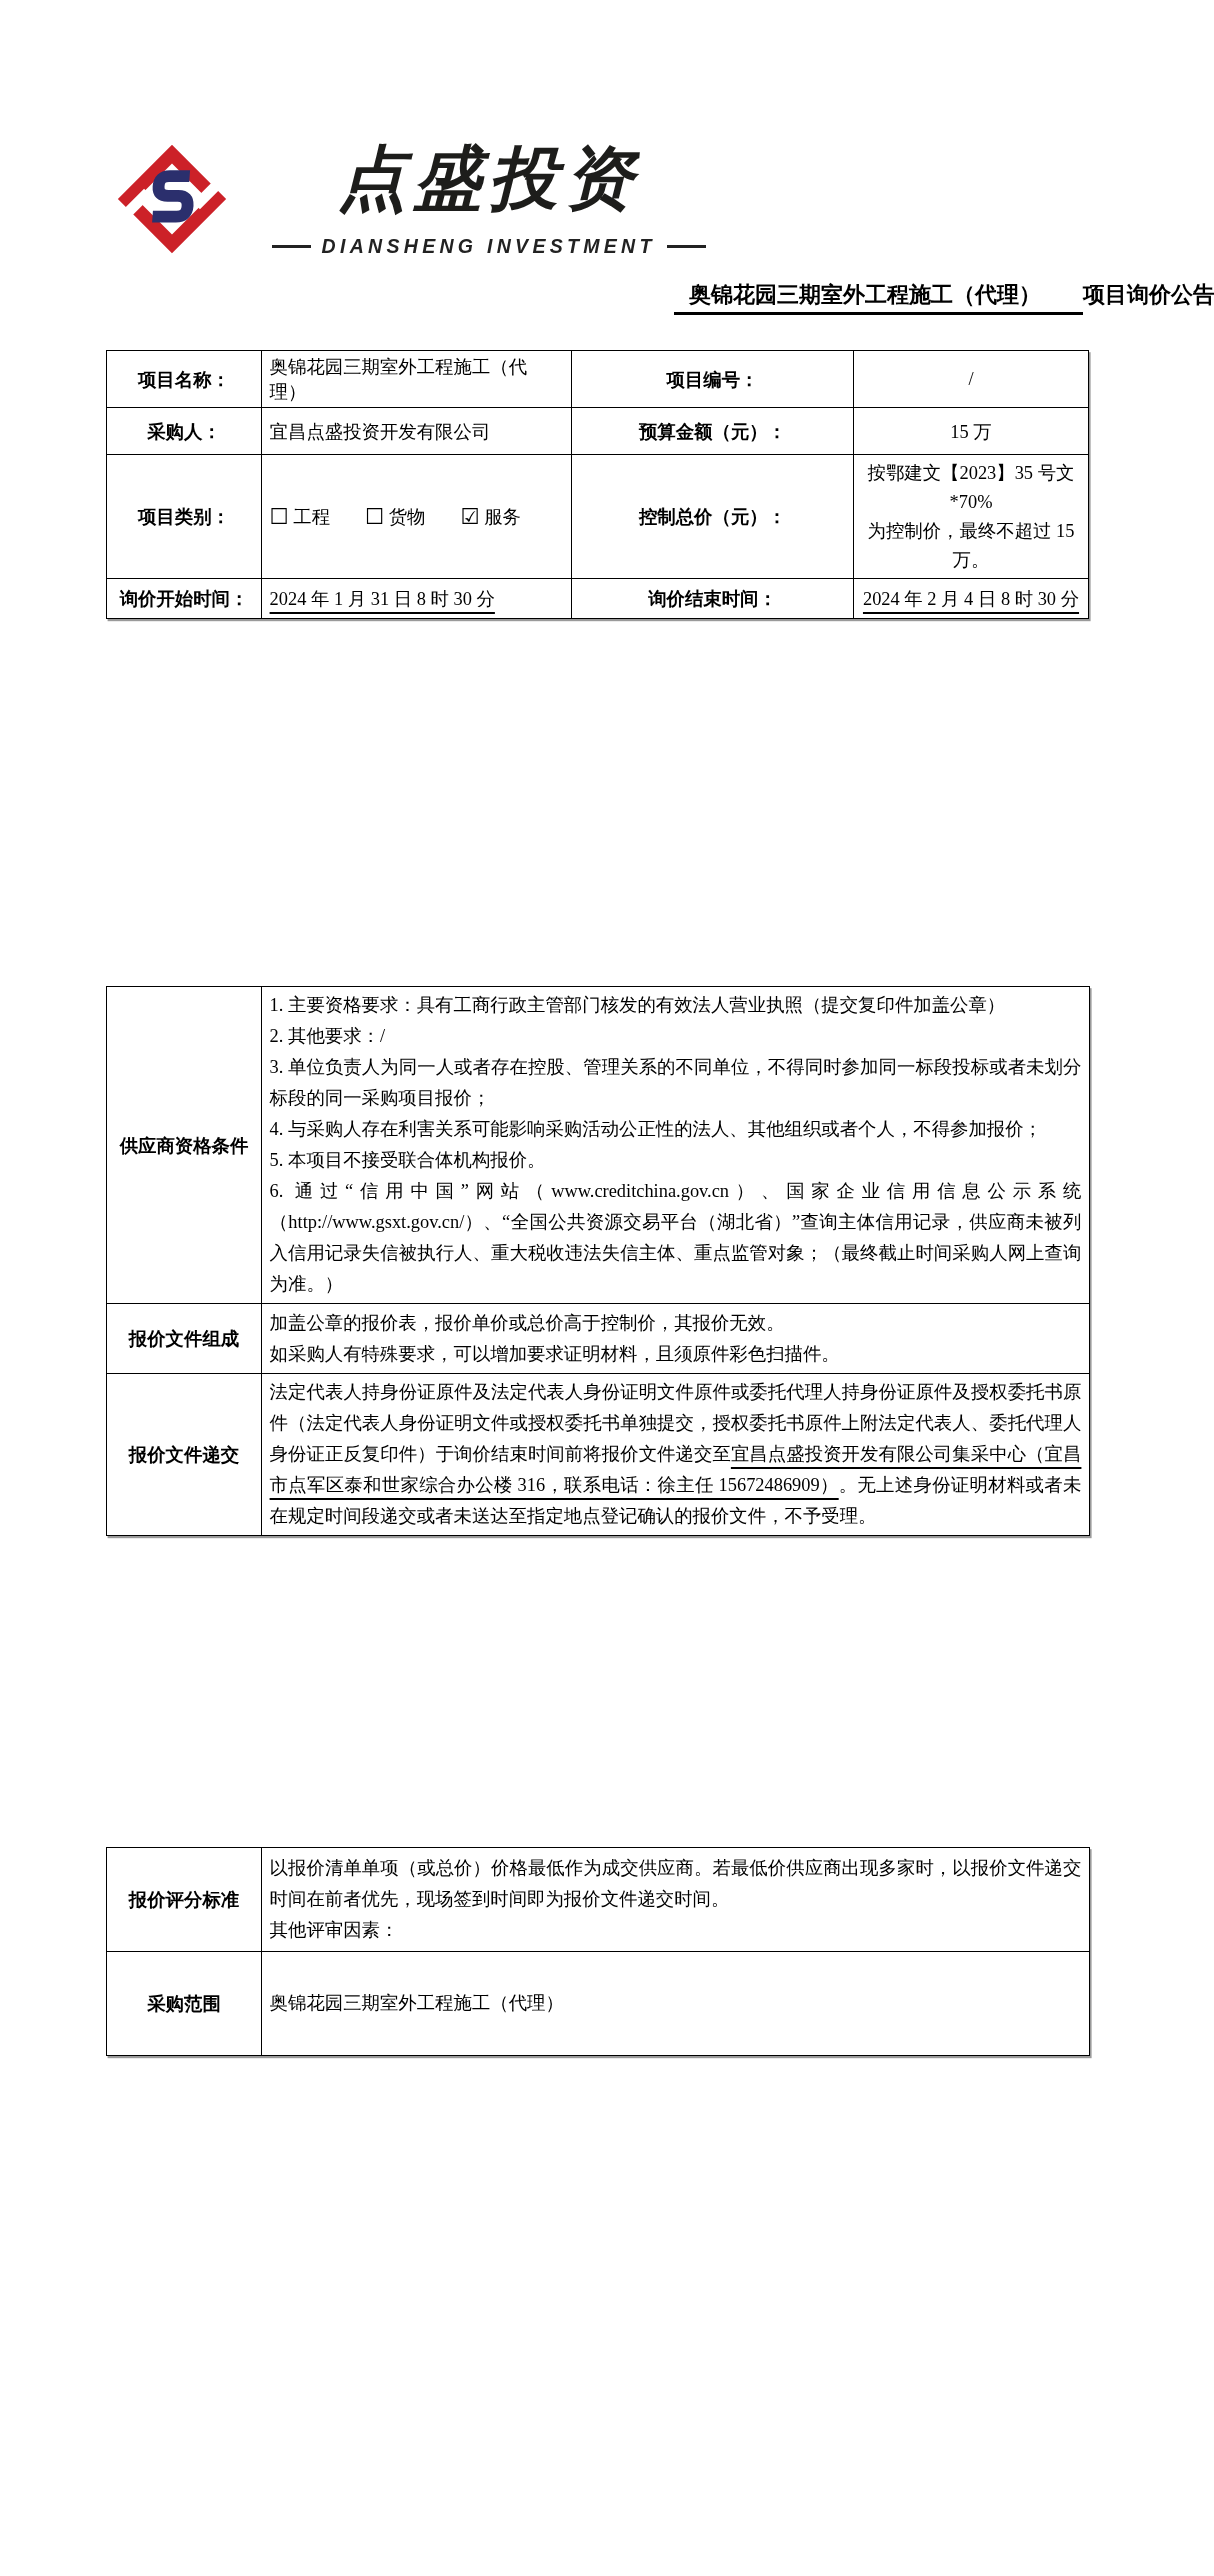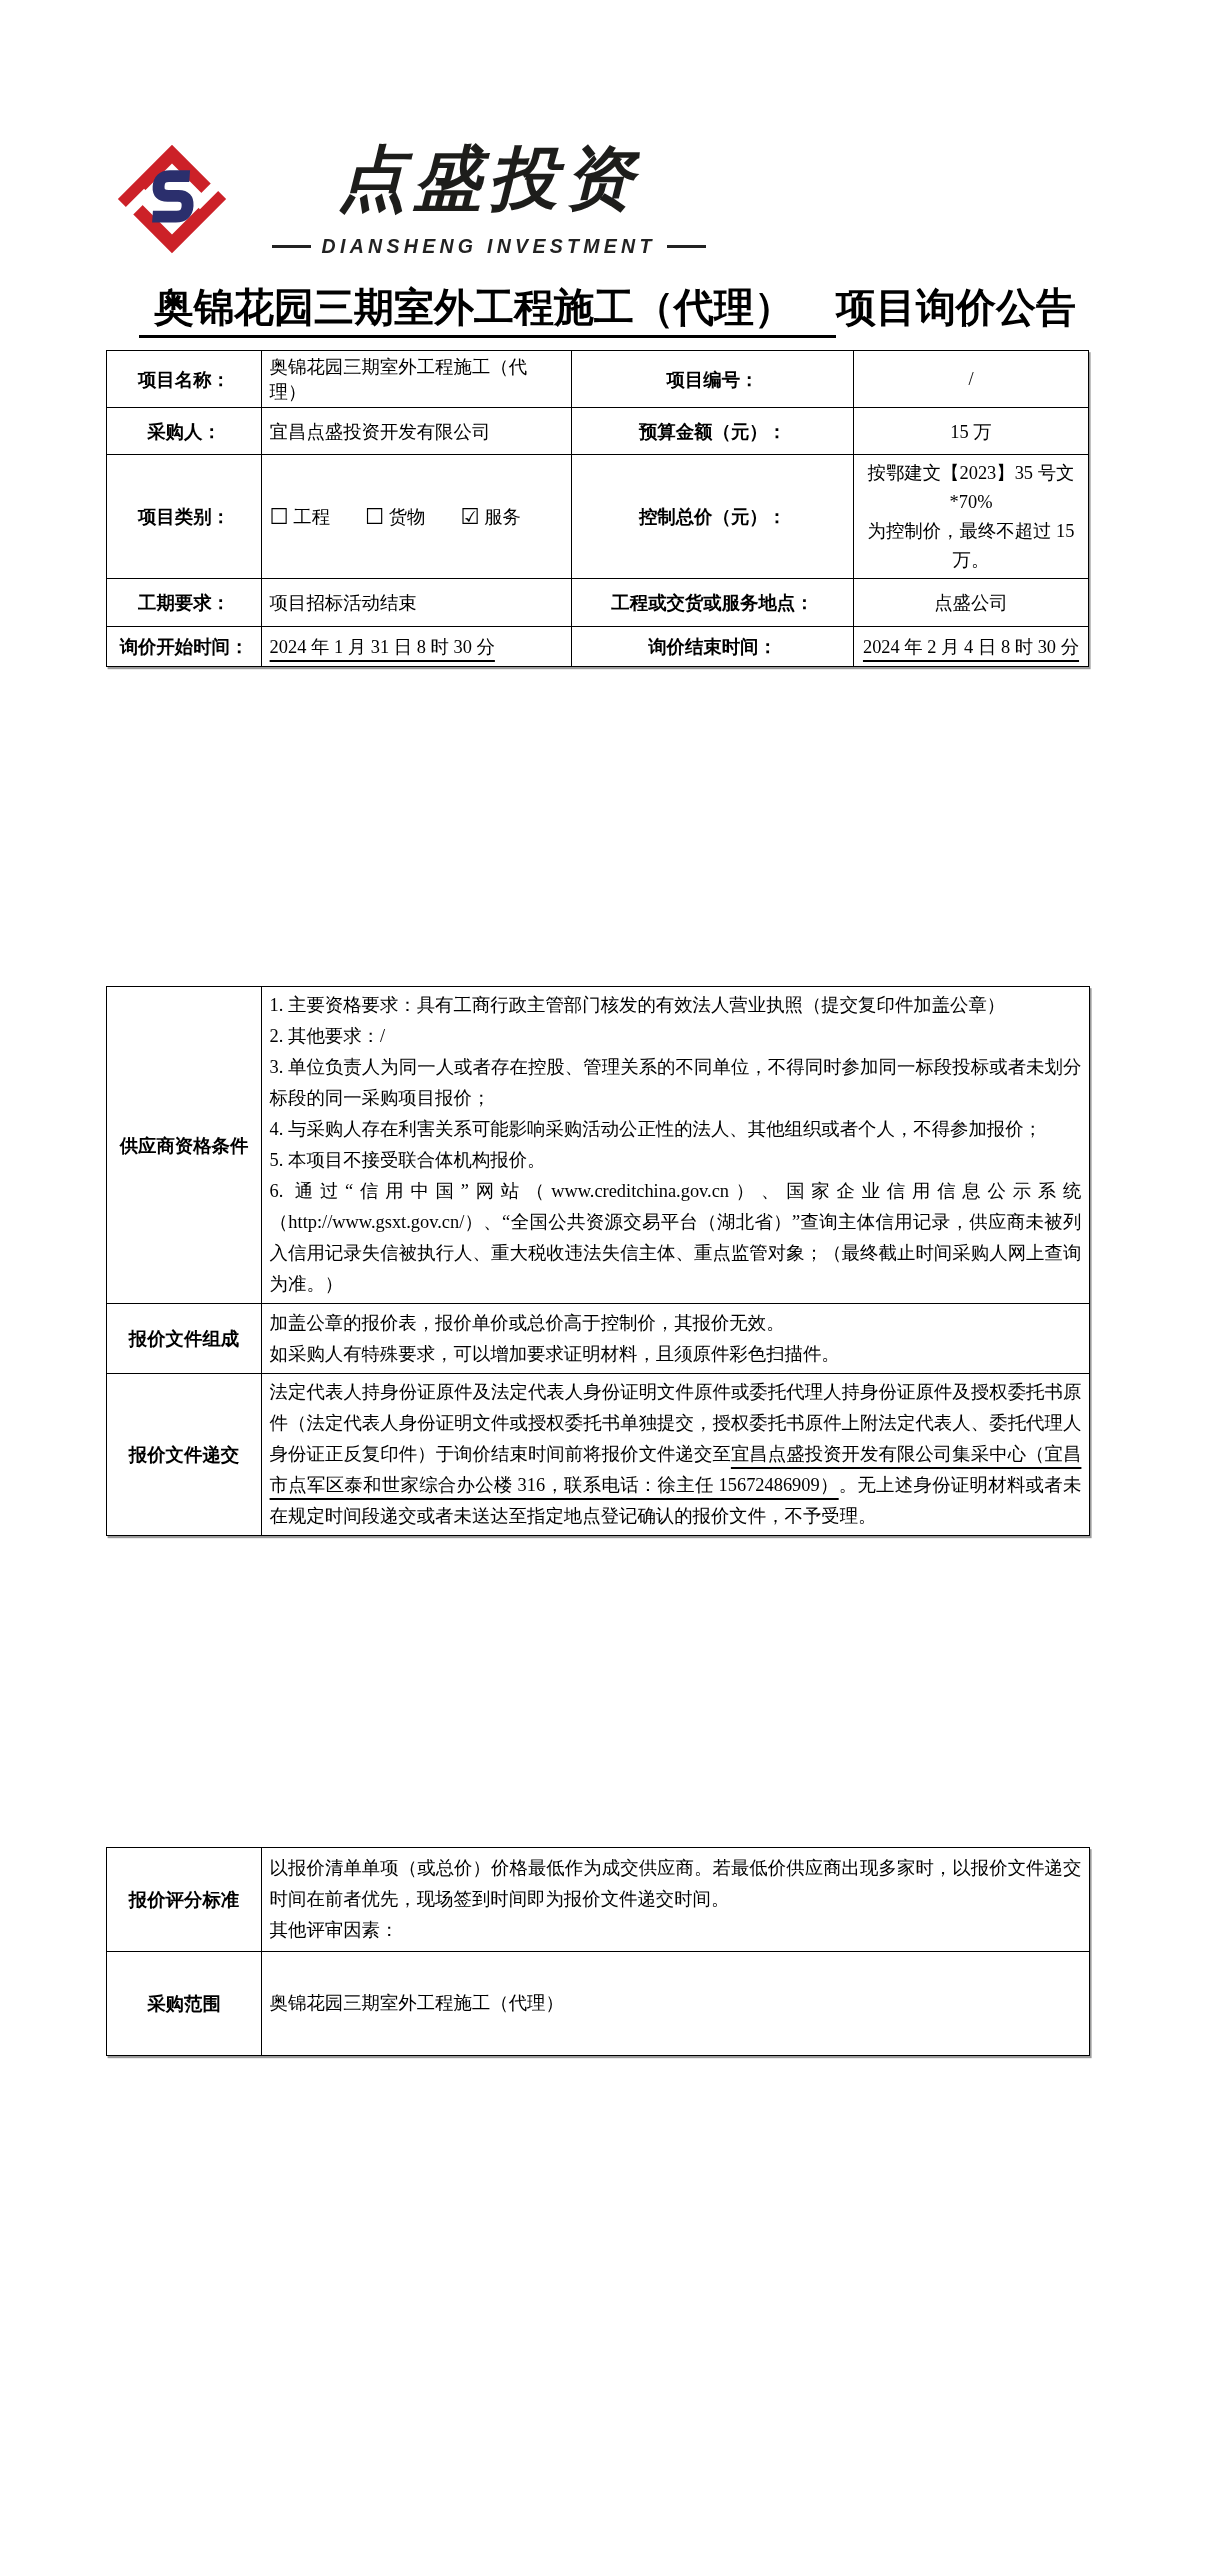--- a/index.html
+++ b/index.html
@@ -25,21 +25,21 @@
   .brand-en{
     display:flex;align-items:center;margin-top:17px;
     font-family:"Liberation Sans","DejaVu Sans",sans-serif;
     font-weight:bold;font-size:19.5px;letter-spacing:4.3px;color:#222;white-space:nowrap;
   }
   .dash-line{width:39px;height:3.2px;background:#222;margin:0 10.8px;}
 
   
   .doc-title{
     position:absolute;top:280px;left:0;width:100%;
-    text-align:center;font-size:40px;font-weight:bold;white-space:nowrap;
+    text-align:right;font-size:22px;font-weight:bold;white-space:nowrap;
   }
   .title-underlined{border-bottom:3.2px solid #000;padding:0 42px 5.4px 15px;}
 
   
   table.doc-table{
     position:absolute;left:106px;width:983px;
     border-collapse:collapse;table-layout:fixed;background:#fff;
     border:1.6px solid #000;
     box-shadow:1.6px 2.2px 0 #9a9a9a;
   }
@@ -145,26 +145,20 @@
           <span class="cb-group">
             <span class="cb-box">☑</span>
             <span>服务</span>
           </span>
         </span>
       </td>
       <td class="label-cell">控制总价（元）：</td>
       <td class="ctrl-price">按鄂建文【2023】35 号文*70%
 为控制价，最终不超过 15 万。</td>
     </tr>
-    <tr class="r5">
-      <td class="label-cell">工期要求：</td>
-      <td class="value-left">项目招标活动结束</td>
-      <td class="label-cell">工程或交货或服务地点：</td>
-      <td class="value-center">点盛公司</td>
-    </tr>
     <tr class="r6">
       <td class="label-cell">询价开始时间：</td>
       <td class="value-left"><span class="u">2024 年 1 月 31 日 8 时 30 分</span></td>
       <td class="label-cell">询价结束时间：</td>
       <td class="value-center"><span class="u">2024 年 2 月 4 日 8 时 30 分</span></td>
     </tr>
   </tbody>
     </table>
 
   <table class="doc-table" id="qual-table">

